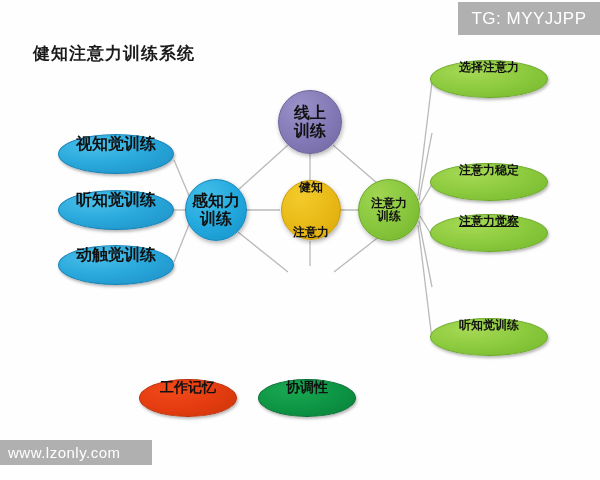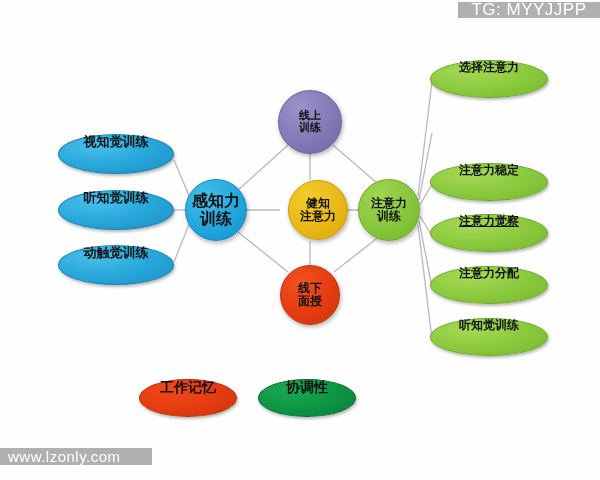--- a/index.html
+++ b/index.html
@@ -23,26 +23,26 @@
     position: absolute;
     background: #b0b0b0;
     color: #ffffff;
     font-family: "Liberation Sans", sans-serif;
     letter-spacing: 0.5px;
     display: flex; align-items: center; justify-content: center;
     user-select: none;
   }
   #wm-top {
     right: 0; top: 2px;
-    width: 142px; height: 16px;
+    width: 142px; height: 33px;
     font-size: 17px;
   }
   #wm-bottom {
     left: 0; bottom: 15px;
-    width: 152px; height: 17px;
+    width: 152px; height: 25px;
     font-size: 15px;
     justify-content: flex-start; padding-left: 8px;
   }
 
   
   #title {
     position: absolute;
     left: 33px; top: 42px;
     font-size: 17px;
     font-weight: bold;
@@ -61,21 +61,21 @@
     border-radius: 50%;
     color: #111111;
     font-weight: bold;
     text-align: center;
     line-height: 1.1;
     white-space: nowrap;
     box-shadow: 1px 2px 3px rgba(0,0,0,0.28);
   }
   .pill-blue {
     width: 116px; height: 40px;
-    font-size: 13px;
+    font-size: 16px;
     background: radial-gradient(ellipse at 32% 28%, #49bfe8 0%, #29a8dc 48%, #1d8fc4 100%);
     border: 1px solid #1782b5;
   }
   .pill-green {
     width: 118px; height: 38px;
     font-size: 12px;
     background: radial-gradient(ellipse at 34% 28%, #a6d955 0%, #8cca3e 50%, #73b72c 100%);
     border: 1px solid #6aa828;
   }
   .pill-bottom {
@@ -103,21 +103,21 @@
     display: flex; flex-direction: column;
     align-items: center; justify-content: center;
     font-weight: bold;
     color: #111111;
     line-height: 1.12;
     white-space: nowrap;
     box-shadow: 1px 2px 4px rgba(0,0,0,0.3);
   }
   .node span { display: block; }
   .node-top {
-    width: 64px; height: 64px; font-size: 11px;
+    width: 64px; height: 64px; font-size: 16px;
     background: radial-gradient(circle at 33% 27%, #9b92c9 0%, #8279b6 55%, #6f67a0 100%);
     border: 1px solid #6a6299;
   }
   .node-left {
     width: 62px; height: 62px; font-size: 16px;
     background: radial-gradient(circle at 33% 27%, #44bfe9 0%, #21a7dd 55%, #1690c5 100%);
     border: 1px solid #1688bb;
   }
   .node-center {
     width: 60px; height: 60px; font-size: 12px;
@@ -136,20 +136,21 @@
   }
 </style>
 </head>
 <body>
 
 <div id="stage">
 
   <div class="watermark" id="wm-top">TG: MYYJJPP</div>
   <div class="watermark" id="wm-bottom">www.lzonly.com</div>
 
+  <div id="title">健知注意力训练系统</div>
 
   <svg id="links" viewBox="0 0 600 480" xmlns="http://www.w3.org/2000/svg">
     <g stroke="#b9b9b9" stroke-width="1.3" fill="none">
 
       <line x1="288" y1="145" x2="238" y2="190"></line>
       <line x1="333" y1="145" x2="385" y2="190"></line>
       <line x1="238" y1="232" x2="288" y2="272"></line>
       <line x1="385" y1="232" x2="334" y2="272"></line>
 
       <line x1="310" y1="180" x2="310" y2="154"></line>
@@ -182,51 +183,44 @@
 
   <div class="pill pill-green" style="left:430px; top:60px;">
     <span>选择注意力</span>
   </div>
   <div class="pill pill-green" style="left:430px; top:163px;">
     <span>注意力稳定</span>
   </div>
   <div class="pill pill-green" style="left:430px; top:214px;text-decoration:underline;">
     <span>注意力觉察</span>
   </div>
-  <div class="pill pill-green" style="left:430px; top:266px;">
-    <span>注意力分配</span>
-  </div>
   <div class="pill pill-green" style="left:430px; top:318px;">
     <span>听知觉训练</span>
   </div>
 
   <div class="node node-top" style="left:278px; top:90px;">
     <span>线上</span>
     <span>训练</span>
   </div>
 
   <div class="node node-left" style="left:185px; top:179px;">
     <span>感知力</span>
     <span>训练</span>
   </div>
 
-  <div class="node node-center" style="left:288px; top:180px;">
+  <div class="node node-center" style="left:281px; top:180px;justify-content:space-between;">
     <span>健知</span>
     <span>注意力</span>
   </div>
 
   <div class="node node-right" style="left:358px; top:179px;">
     <span>注意力</span>
     <span>训练</span>
   </div>
 
-  <div class="node node-bottom" style="left:280px; top:265px;">
-    <span>线下</span>
-    <span>面授</span>
-  </div>
 
   <div class="pill pill-bottom pill-bot-red" style="left:139px; top:379px;">
     <span>工作记忆</span>
   </div>
   <div class="pill pill-bottom pill-bot-green" style="left:258px; top:379px;">
     <span>协调性</span>
   </div>
 
 </div>
 

